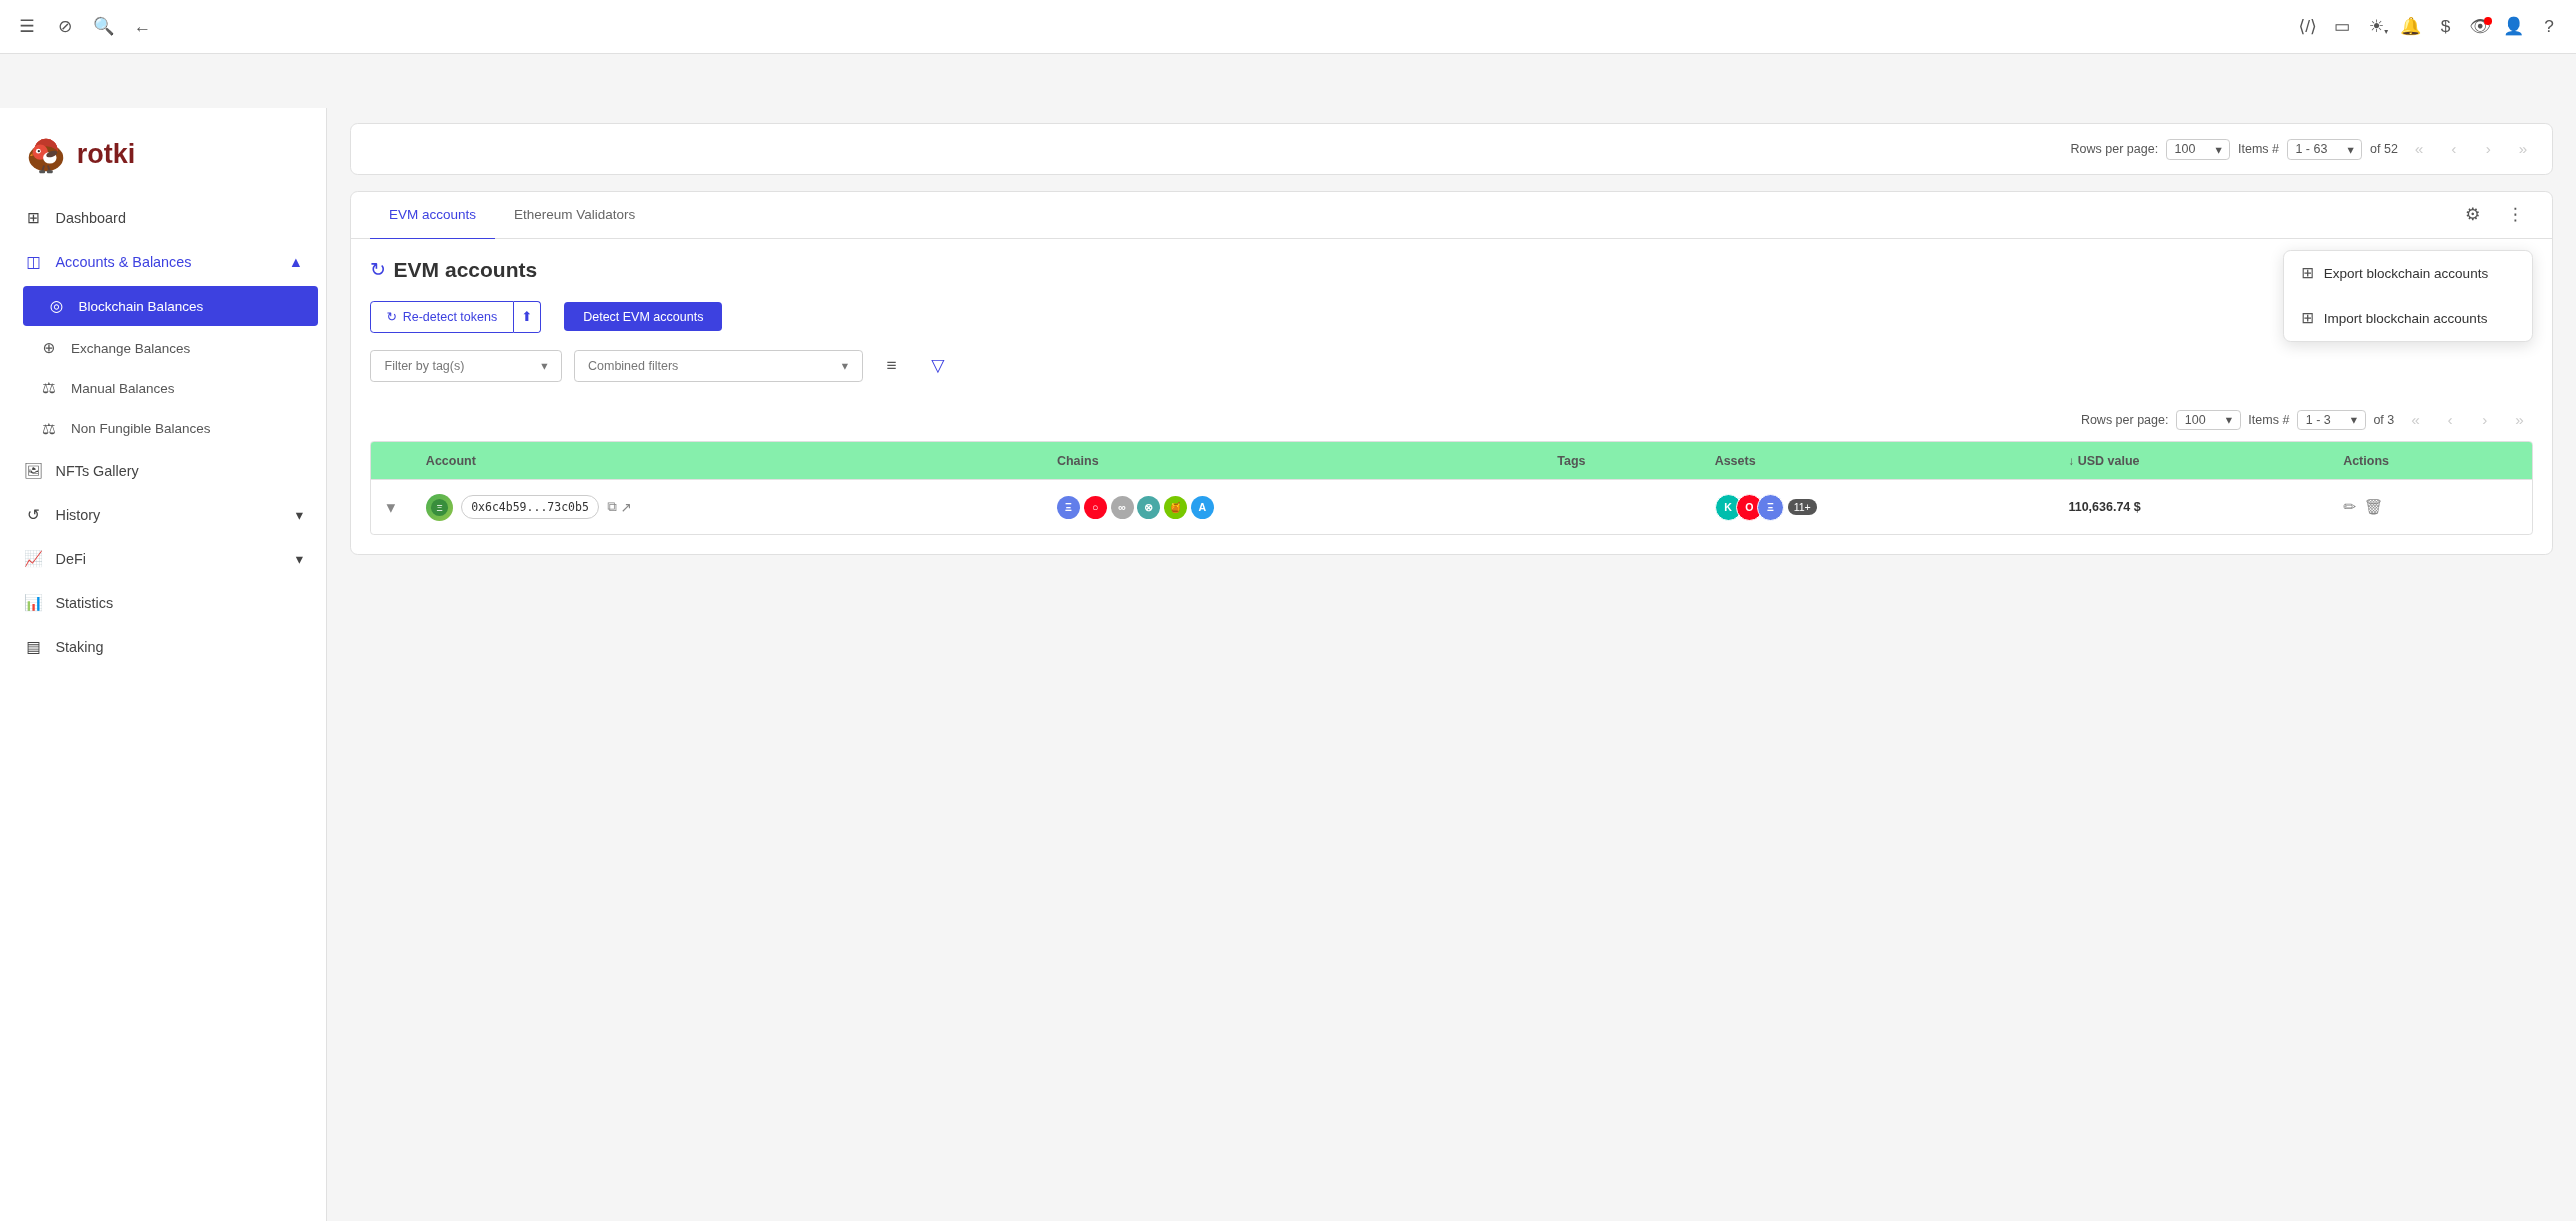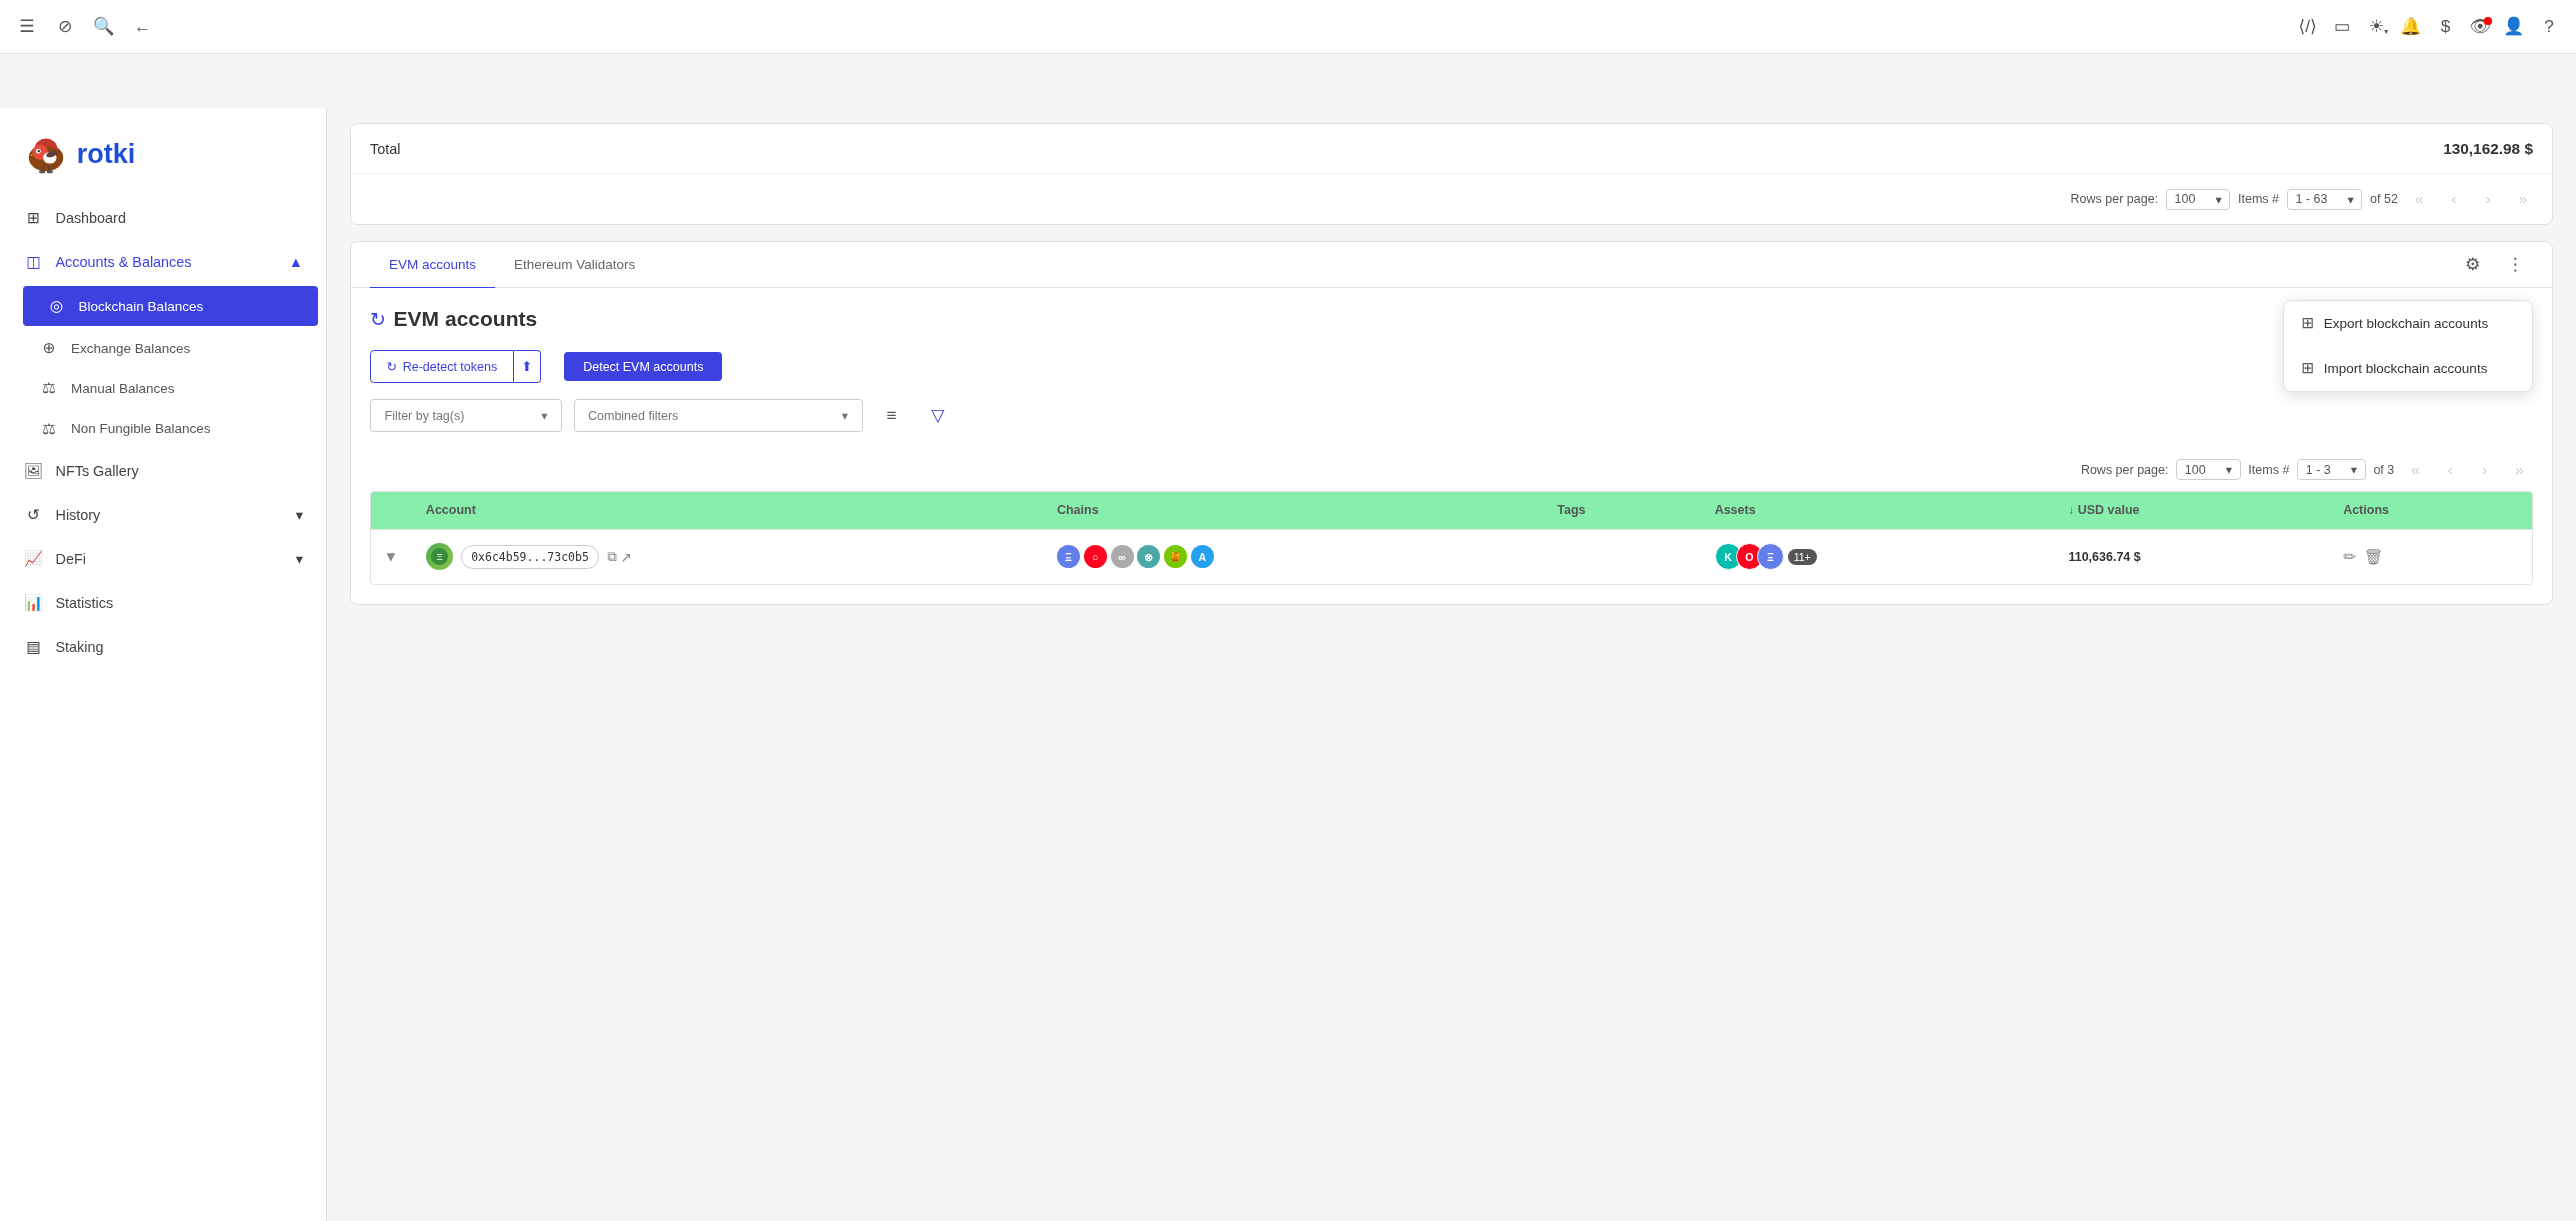--- a/index.html
+++ b/index.html
@@ -17,21 +17,21 @@
     .topbar-left { display: flex; align-items: center; gap: 15.4px; }
     .topbar-right { display: flex; align-items: center; gap: 11.5px; }
     .topbar-icon { width: 23px; height: 23px; display: flex; align-items: center; justify-content: center; cursor: pointer; color: #555; font-size: 17.3px; }
     
     
     .sidebar {
       width: 327px; min-width: 327px; background: #fff; border-right: 1px solid #e0e0e0;
       margin-top: 54px; overflow-y: auto; padding: 15.4px 0;
     }
     .sidebar-logo { display: flex; align-items: center; gap: 7.7px; padding: 7.7px 23px 19px; }
-    .sidebar-logo-text { font-size: 27px; font-weight: 700; color: #1d4ed8; }
+    .sidebar-logo-text { font-size: 27px; font-weight: 700; color: #7f1d1d; }
     .sidebar-item {
       display: flex; align-items: center; gap: 11.5px;
       padding: 11.5px 23px; cursor: pointer; color: #444; font-size: 14.4px;
     }
     .sidebar-item-icon { width: 21px; height: 21px; display: flex; align-items: center; justify-content: center; font-size: 15.4px; flex-shrink: 0; }
     .sidebar-group { }
     .sidebar-group-header {
       display: flex; align-items: center; justify-content: space-between;
       padding: 11.5px 23px; cursor: pointer; color: #3d41e0; font-size: 14.4px; font-weight: 500;
     }
@@ -309,24 +309,20 @@
 
     <div class="sidebar-item">
       <span class="sidebar-item-icon">▤</span>
       <span>Staking</span>
     </div>
   </div>
 
   <div class="main-content">
 
     <div class="panel">
-      <div class="total-row">
-        <span class="total-label">Total</span>
-        <span class="total-value">130,162.98 $</span>
-      </div>
       <div class="pagination-row">
         <span>Rows per page:</span>
         <div class="items-select">
           <span>100</span>
           <span>▾</span>
         </div>
         <span>Items #</span>
         <div class="items-select">
           <span>1 - 63</span>
           <span>▾</span>

